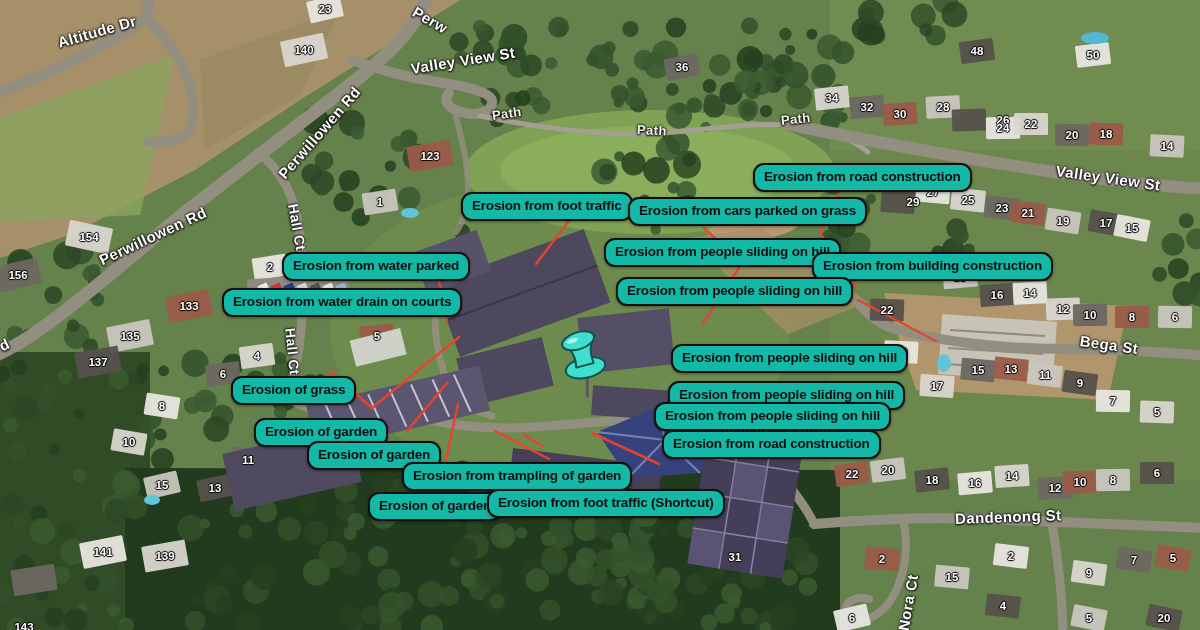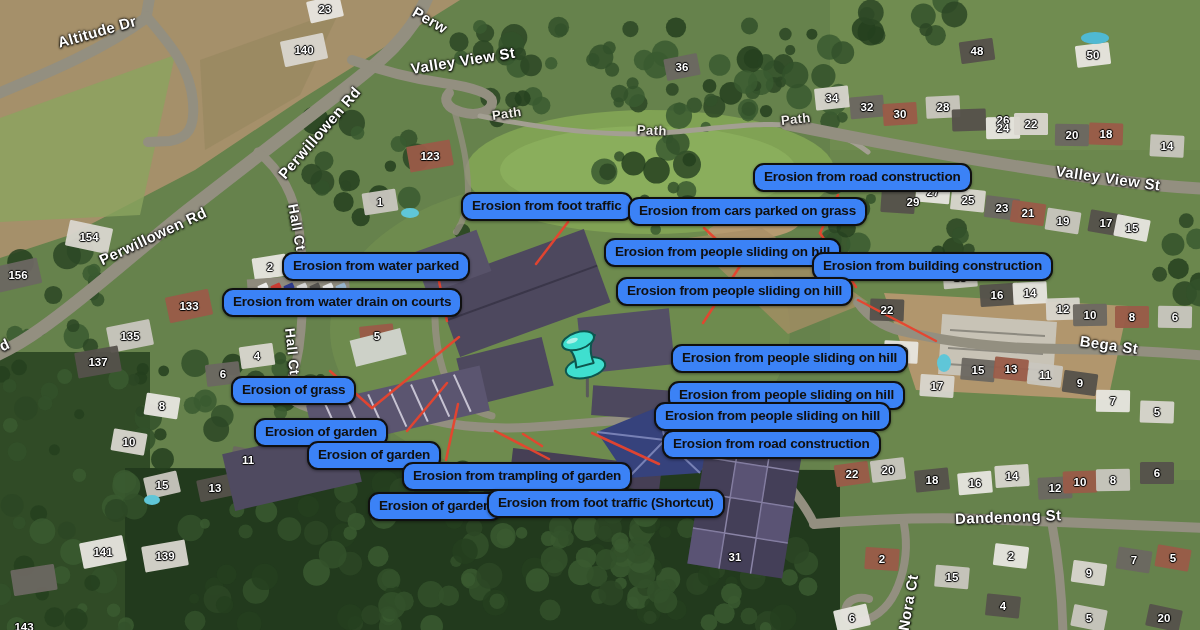--- a/index.html
+++ b/index.html
@@ -1,19 +1,19 @@
 <!DOCTYPE html>
 <html><head>
 <meta charset="utf-8">
 <style>
   html,body{margin:0;padding:0;background:#222;}
   #stage{position:relative;width:1200px;height:630px;overflow:hidden;
          font-family:"Liberation Sans",sans-serif;background:#66824c;}
   #stage svg.layer{position:absolute;left:0;top:0;}
-  .anno{position:absolute;background:#3b82f6;border:2.5px solid #101010;border-radius:11px;
+  .anno{position:absolute;background:#14b8a6;border:2.5px solid #101010;border-radius:11px;
         padding:4px 9px;font-weight:bold;font-size:13.5px;line-height:1.25;color:#101010;
         white-space:nowrap;box-shadow:0 1px 3px rgba(0,0,0,.4);letter-spacing:-.2px;}
   .street{position:absolute;color:#ffffff;font-weight:bold;white-space:nowrap;
           transform-origin:left center;letter-spacing:.4px;
           text-shadow:0 0 2px #000,0 0 3px #000,0 1px 2px rgba(0,0,0,.9);}
   .hnum{position:absolute;color:#fff;font-weight:bold;font-size:11.5px;white-space:nowrap;
         transform:translate(-50%,-50%);
         text-shadow:-1px 0 1px #000,1px 0 1px #000,0 -1px 1px #000,0 1px 1px #000;}
   #marker-wrap{position:absolute;left:0;top:0;pointer-events:none;}
 </style>

